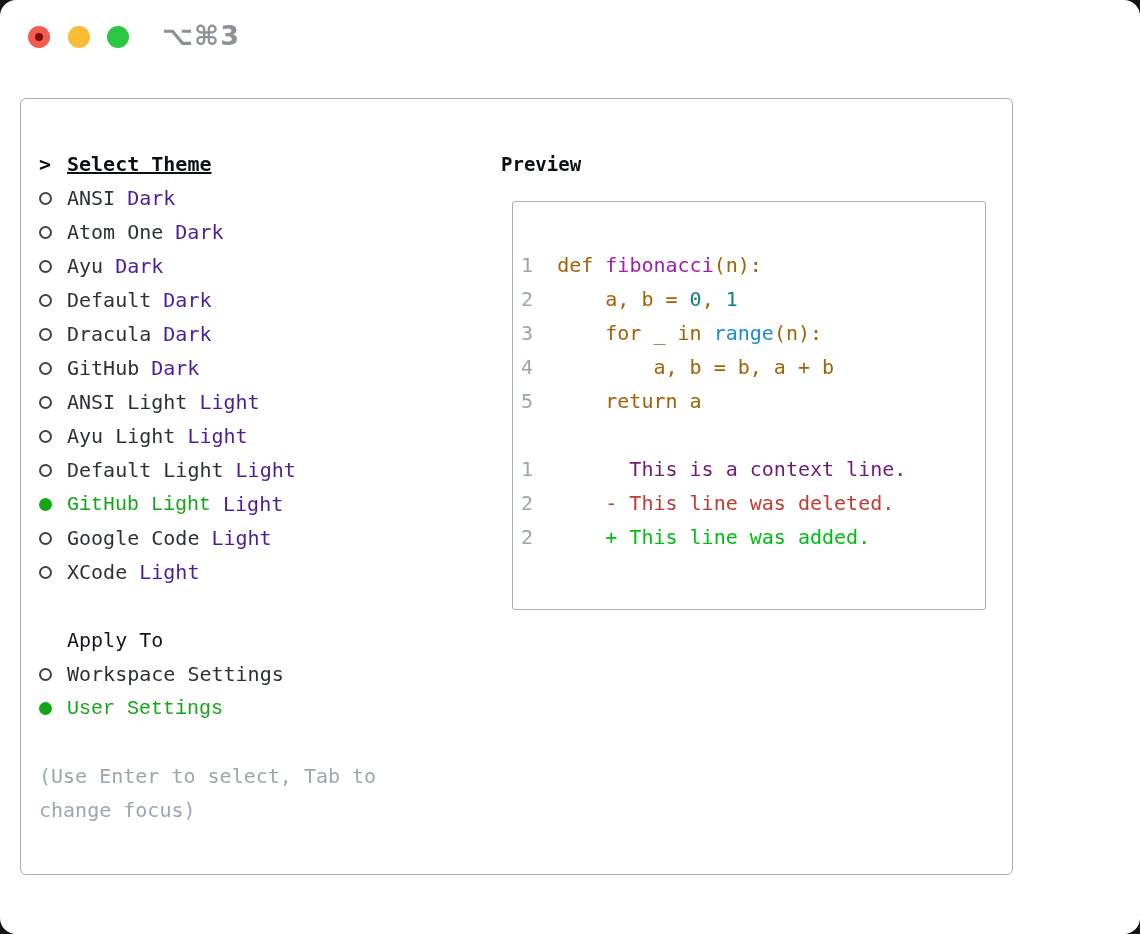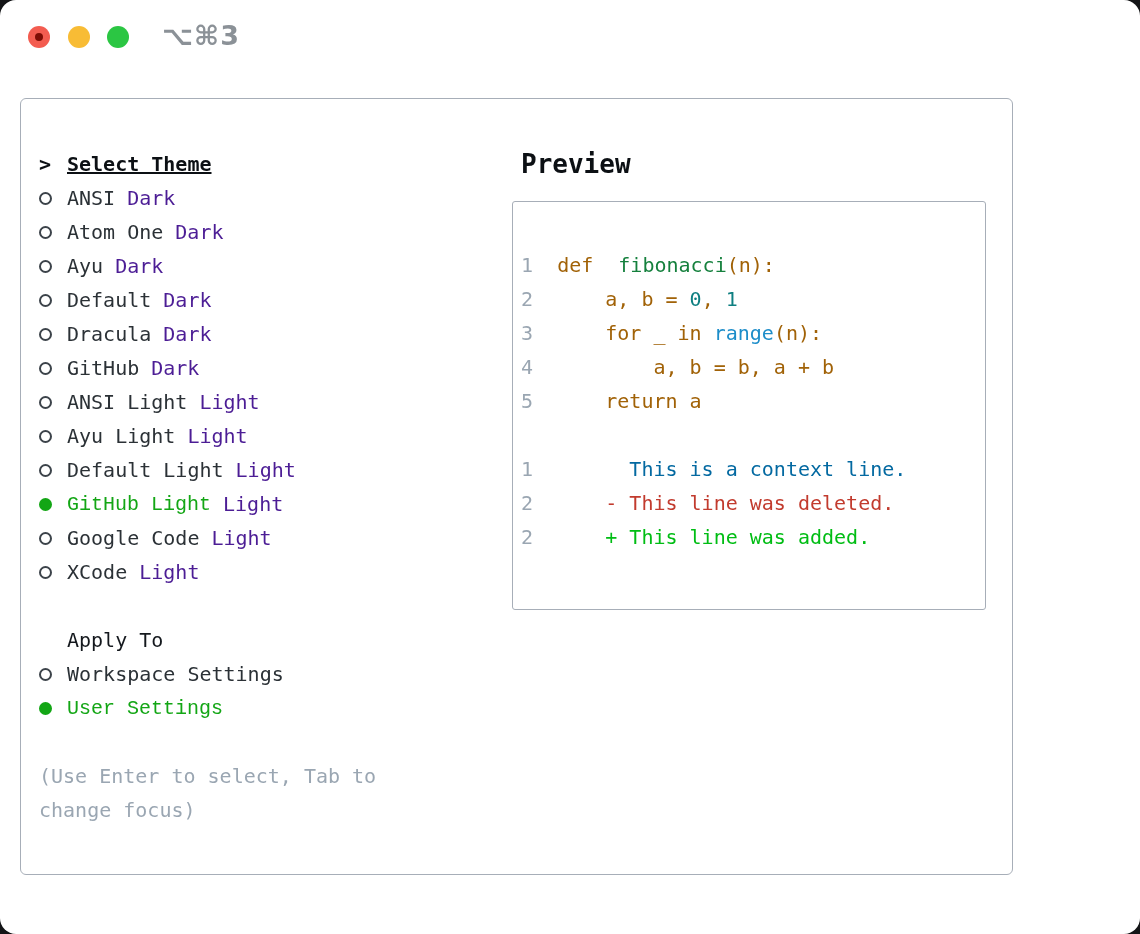--- a/index.html
+++ b/index.html
@@ -34,33 +34,33 @@
   .bullet{width:13px;height:13px;border-radius:50%;border:2px solid #3c434a;box-sizing:border-box;flex:none;}
   .bullet.sel{background:#13a615;border-color:#13a615;}
   .hdr-text{font-weight:bold;color:#0c1014;text-decoration:underline;}
   .name{color:#2b3136;}
   .name.selname{color:#13a615;font-family:Liberation Mono, monospace;}
   .tag{color:#4c1d95;margin-left:12px;}
   .apply-hdr{color:#14181d;}
   .help{color:#9aa6b2;line-height:34px;white-space:pre;}
   .spacer{height:34px;}
   
-  .preview-hdr{position:absolute;left:480px;top:48px;height:34px;line-height:34px;font-size:26px;font-weight:bold;color:#0c1014;margin-left:20px;}
+  .preview-hdr{position:absolute;left:480px;top:48px;height:34px;line-height:34px;font-size:19px;font-weight:bold;color:#0c1014;}
   .preview-box{
     position:absolute;left:491px;top:102px;width:474px;height:409px;
     border:1.5px solid #a7aeb8;border-radius:3px;box-sizing:border-box;background:#ffffff;
     padding:46px 8px 0 8px;overflow:hidden;
   }
   .cline{height:34px;line-height:34px;font-size:20px;white-space:pre;}
   .tk-ln{color:#9aa6b2;}
   .tk-code{color:#a16207;}
-  .tk-func{color:#15803d;margin-left:13px;}
+  .tk-func{color:#a21caf;}
   .tk-num{color:#0e7f81;}
   .tk-blue{color:#1d8dc9;}
-  .tk-context{color:#0369a1;}
+  .tk-context{color:#701a75;}
   .tk-del{color:#c23b2e;}
   .tk-add{color:#00bd14;margin-top:16px;}
 </style>
 </head>
 <body>
 
 <div class="window">
 
   <div class="titlebar">
     <div class="light close">

